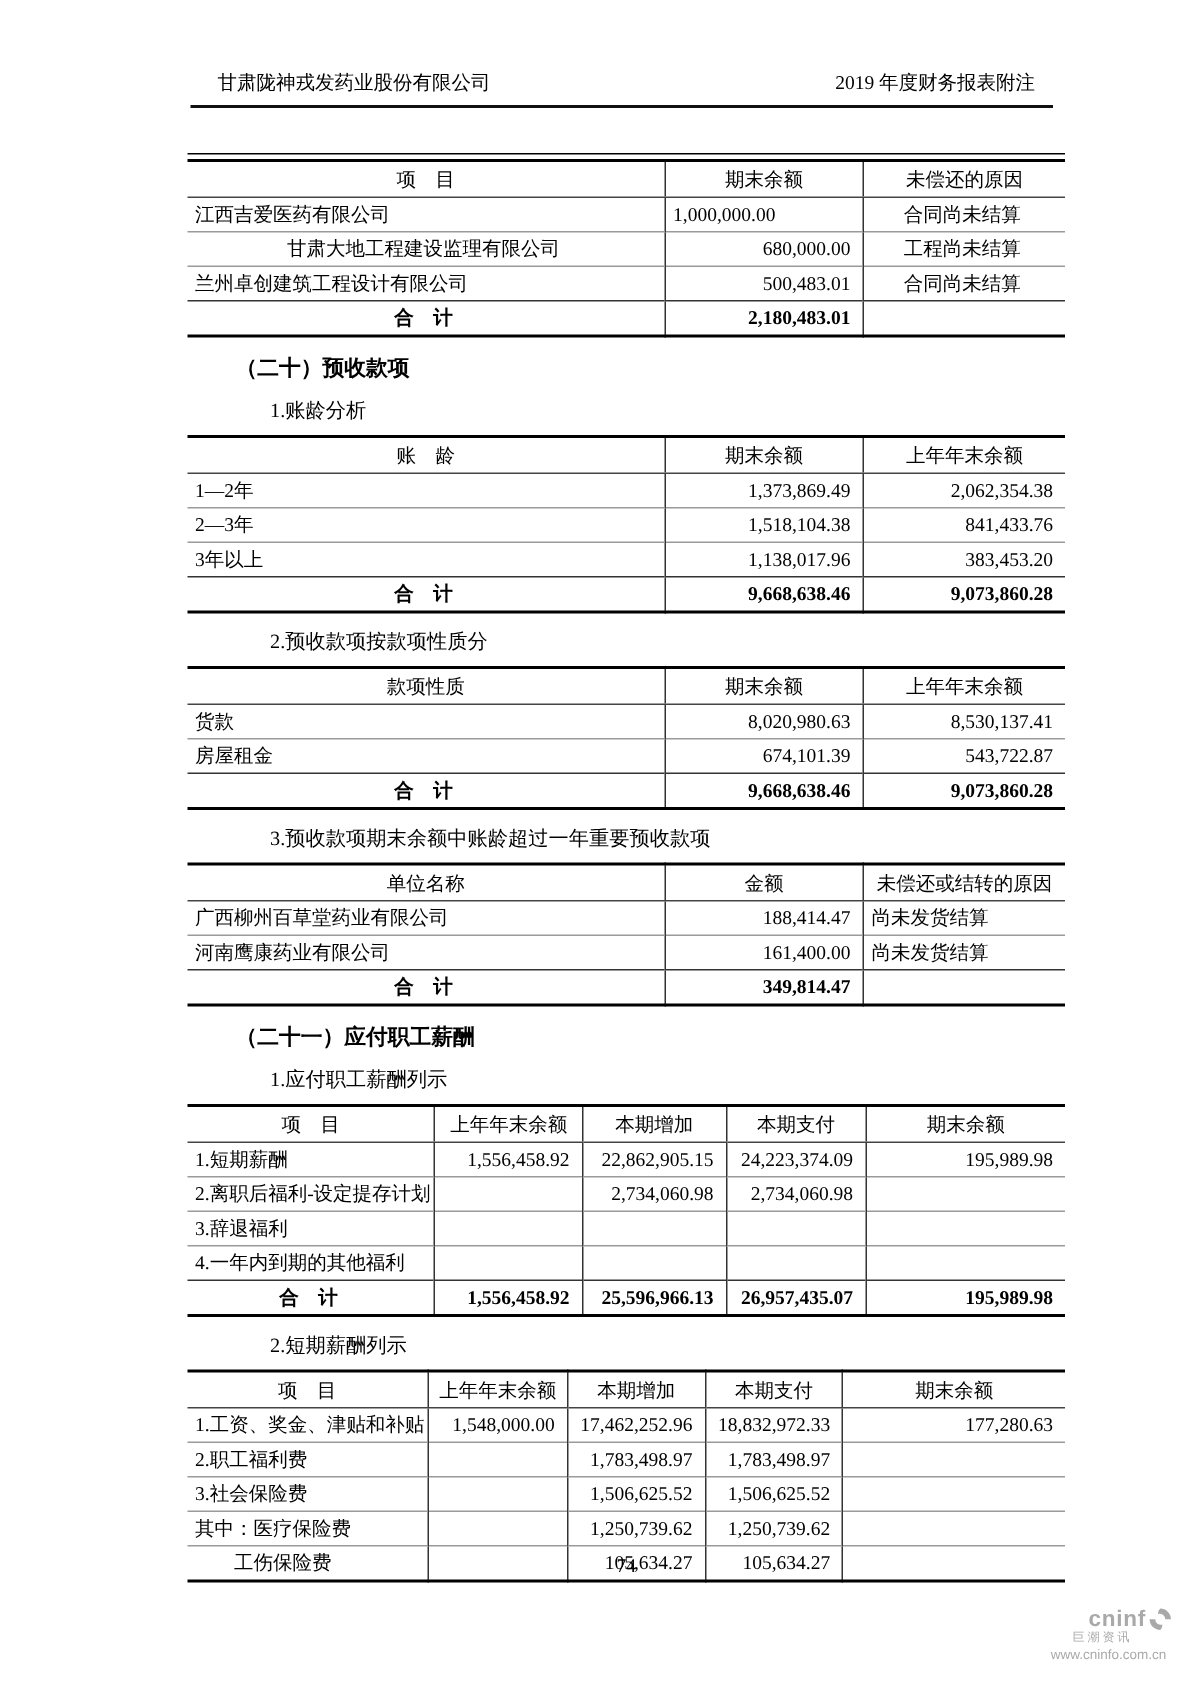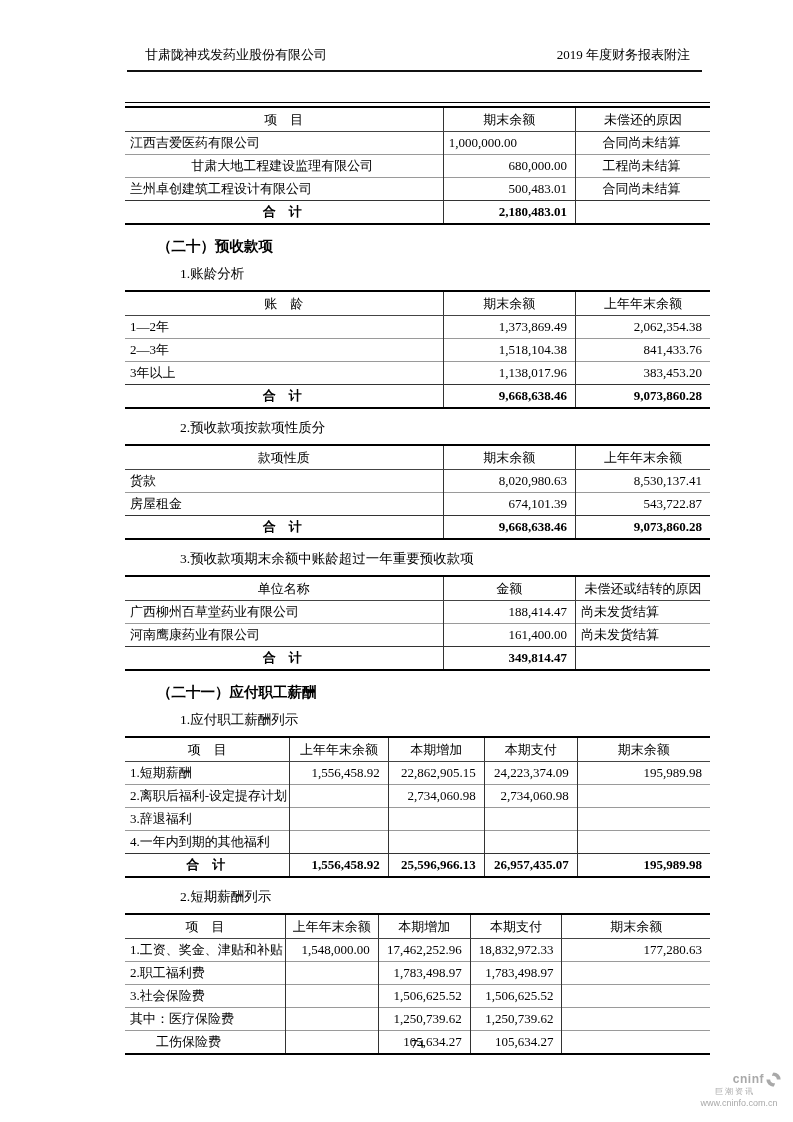--- a/index.html
+++ b/index.html
@@ -40,21 +40,21 @@
   .page-number {
     position:absolute; top:1036px; left:125px; width:585px;
     text-align:center; font-size:13px;
   }
   .cninfo-logo {
     position:absolute; top:1072px; right:6px; width:96px;
     text-align:center; color:#a9a9a9;
     font-family:"Liberation Sans","DejaVu Sans",sans-serif;
   }
   .logo-row { display:flex; align-items:center; justify-content:flex-end; padding-right:6px; }
-  .logo-text { font-weight:bold; font-size:12px; letter-spacing:.5px; line-height:15px; }
+  .logo-text { font-weight:bold; font-size:15px; letter-spacing:.5px; line-height:15px; }
   .logo-swirl { width:15px; height:15px; margin-left:2px; }
   .logo-caption { font-size:8px; letter-spacing:2px; line-height:10px; padding-right:8px; }
   .logo-url { font-size:9px; line-height:12px; }
 </style>
 </head>
 <body>
 
 <div class="page">
 
   <div class="doc-header">

